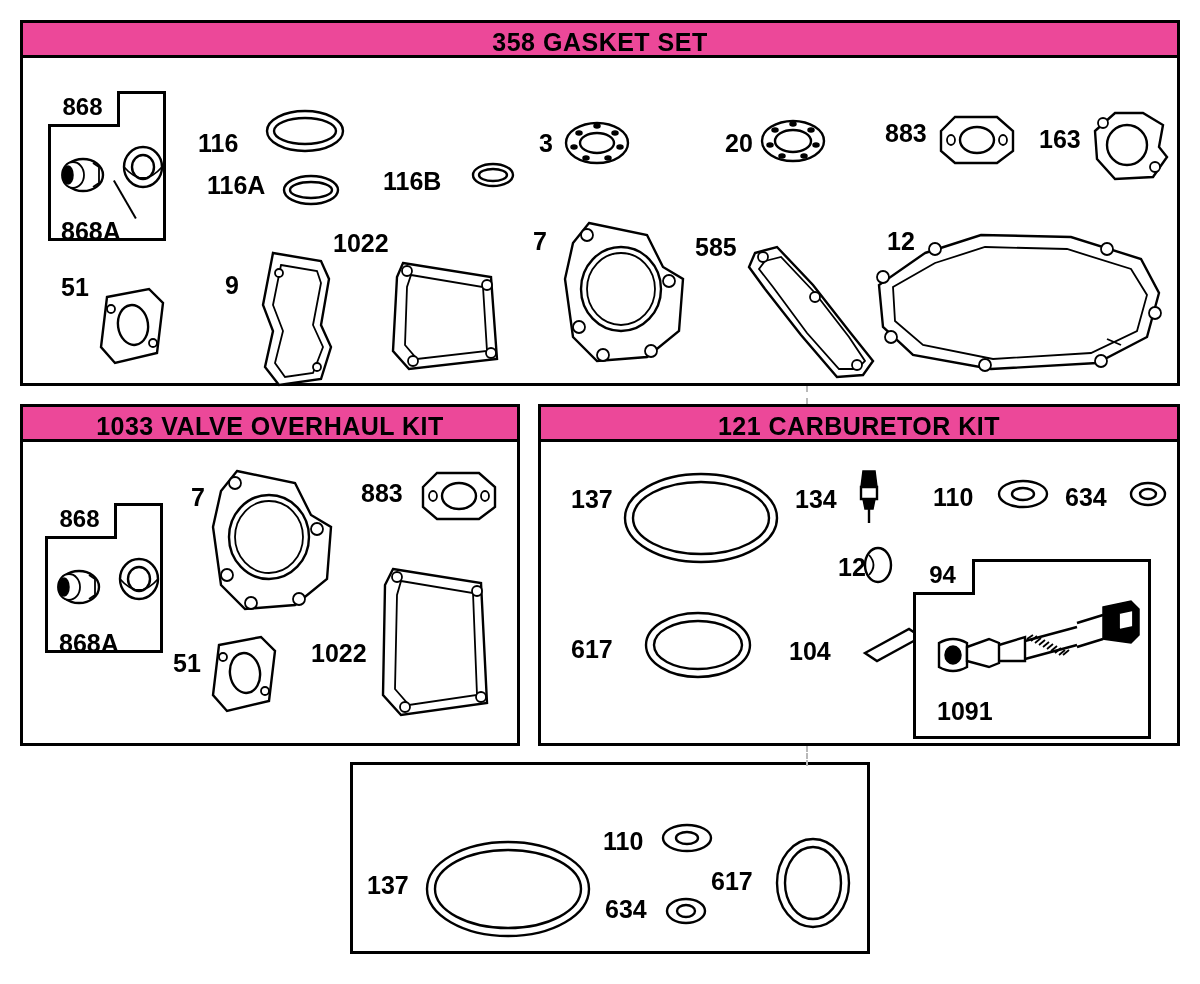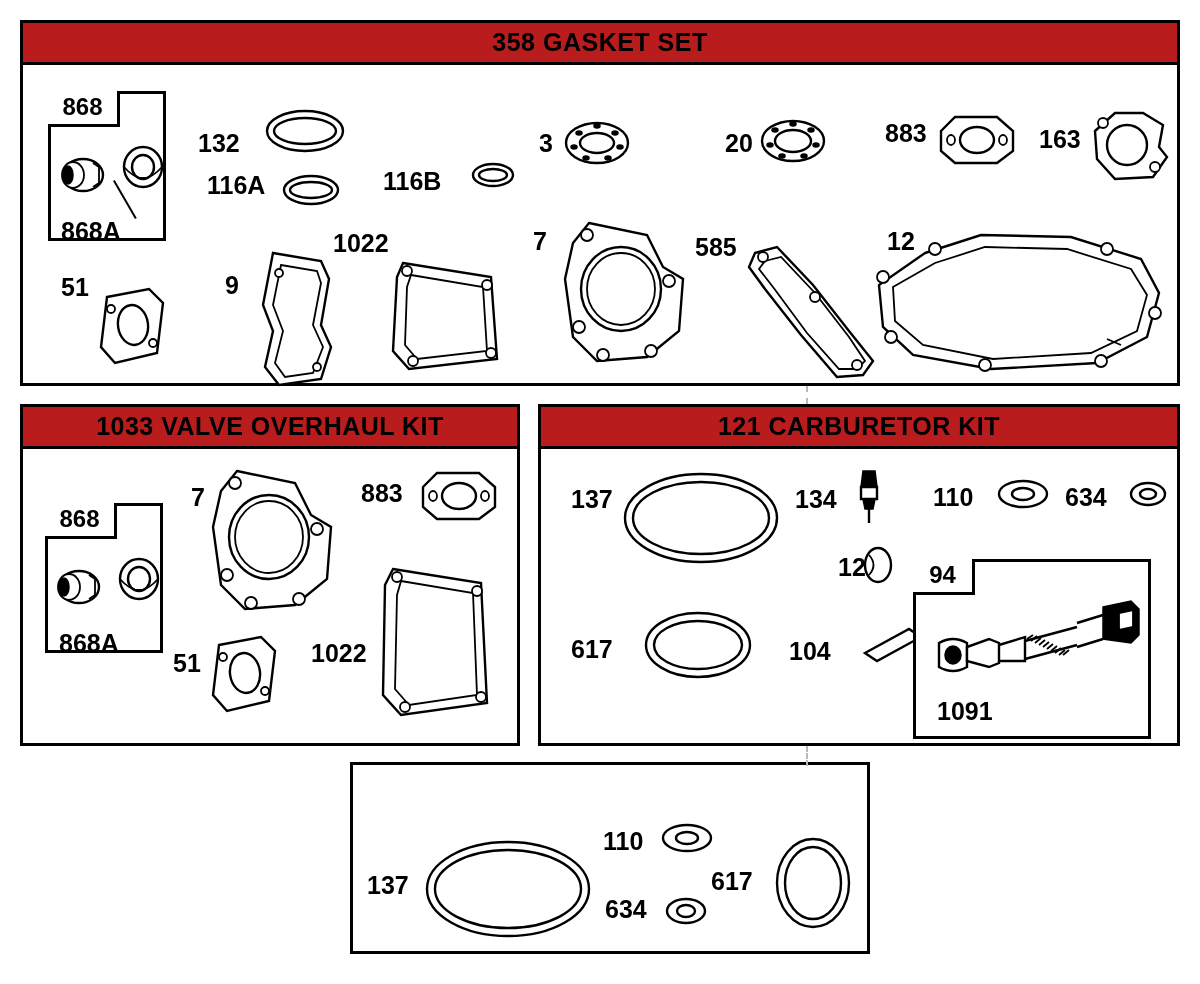--- a/index.html
+++ b/index.html
@@ -19,29 +19,29 @@
     position: absolute;
     border: 3px solid #000;
     background: #fff;
     box-sizing: border-box;
   }
   .panel-title {
     position: absolute;
     left: 0;
     right: 0;
     top: 0;
-    height: 42px;
+    height: 35px;
     line-height: 38px;
     text-align: center;
     font-weight: bold;
     font-size: 25px;
     letter-spacing: 0.5px;
     border-bottom: 3px solid #000;
     box-sizing: border-box;
-    background: #b91c1c;
+    background: #ec4899;
   }
   .sub-box {
     position: absolute;
     border: 3px solid #000;
     box-sizing: border-box;
     background: #fff;
   }
   .sub-box-tab {
     position: absolute;
     border: 3px solid #000;
@@ -125,21 +125,21 @@
   <div class="part" style="left:96px; top:118px;">
     <svg width="52" height="54" viewBox="0 0 52 54">
       <ellipse class="fillw" cx="24" cy="26" rx="19" ry="20"></ellipse>
       <ellipse class="fillw" cx="24" cy="26" rx="11" ry="12"></ellipse>
       <path class="ln-thin" d="M5 26 Q24 48 43 26"></path>
     </svg>
   </div>
   <div class="lbl" style="left:38px; top:196px;">868A</div>
   <div class="leader" style="left:112px; top:196px; width:44px; transform:rotate(-120deg);"></div>
 
-  <div class="lbl" style="left:175px; top:108px;">132</div>
+  <div class="lbl" style="left:175px; top:108px;">116</div>
   <div class="part" style="left:240px; top:82px;">
     <svg width="84" height="52" viewBox="0 0 84 52">
       <ellipse class="ln" cx="42" cy="26" rx="38" ry="20"></ellipse>
       <ellipse class="ln" cx="42" cy="26" rx="31" ry="13"></ellipse>
     </svg>
   </div>
 
   <div class="lbl" style="left:172px; top:150px;margin-left:12px;">116A</div>
   <div class="part" style="left:258px; top:148px;">
     <svg width="60" height="38" viewBox="0 0 60 38">

